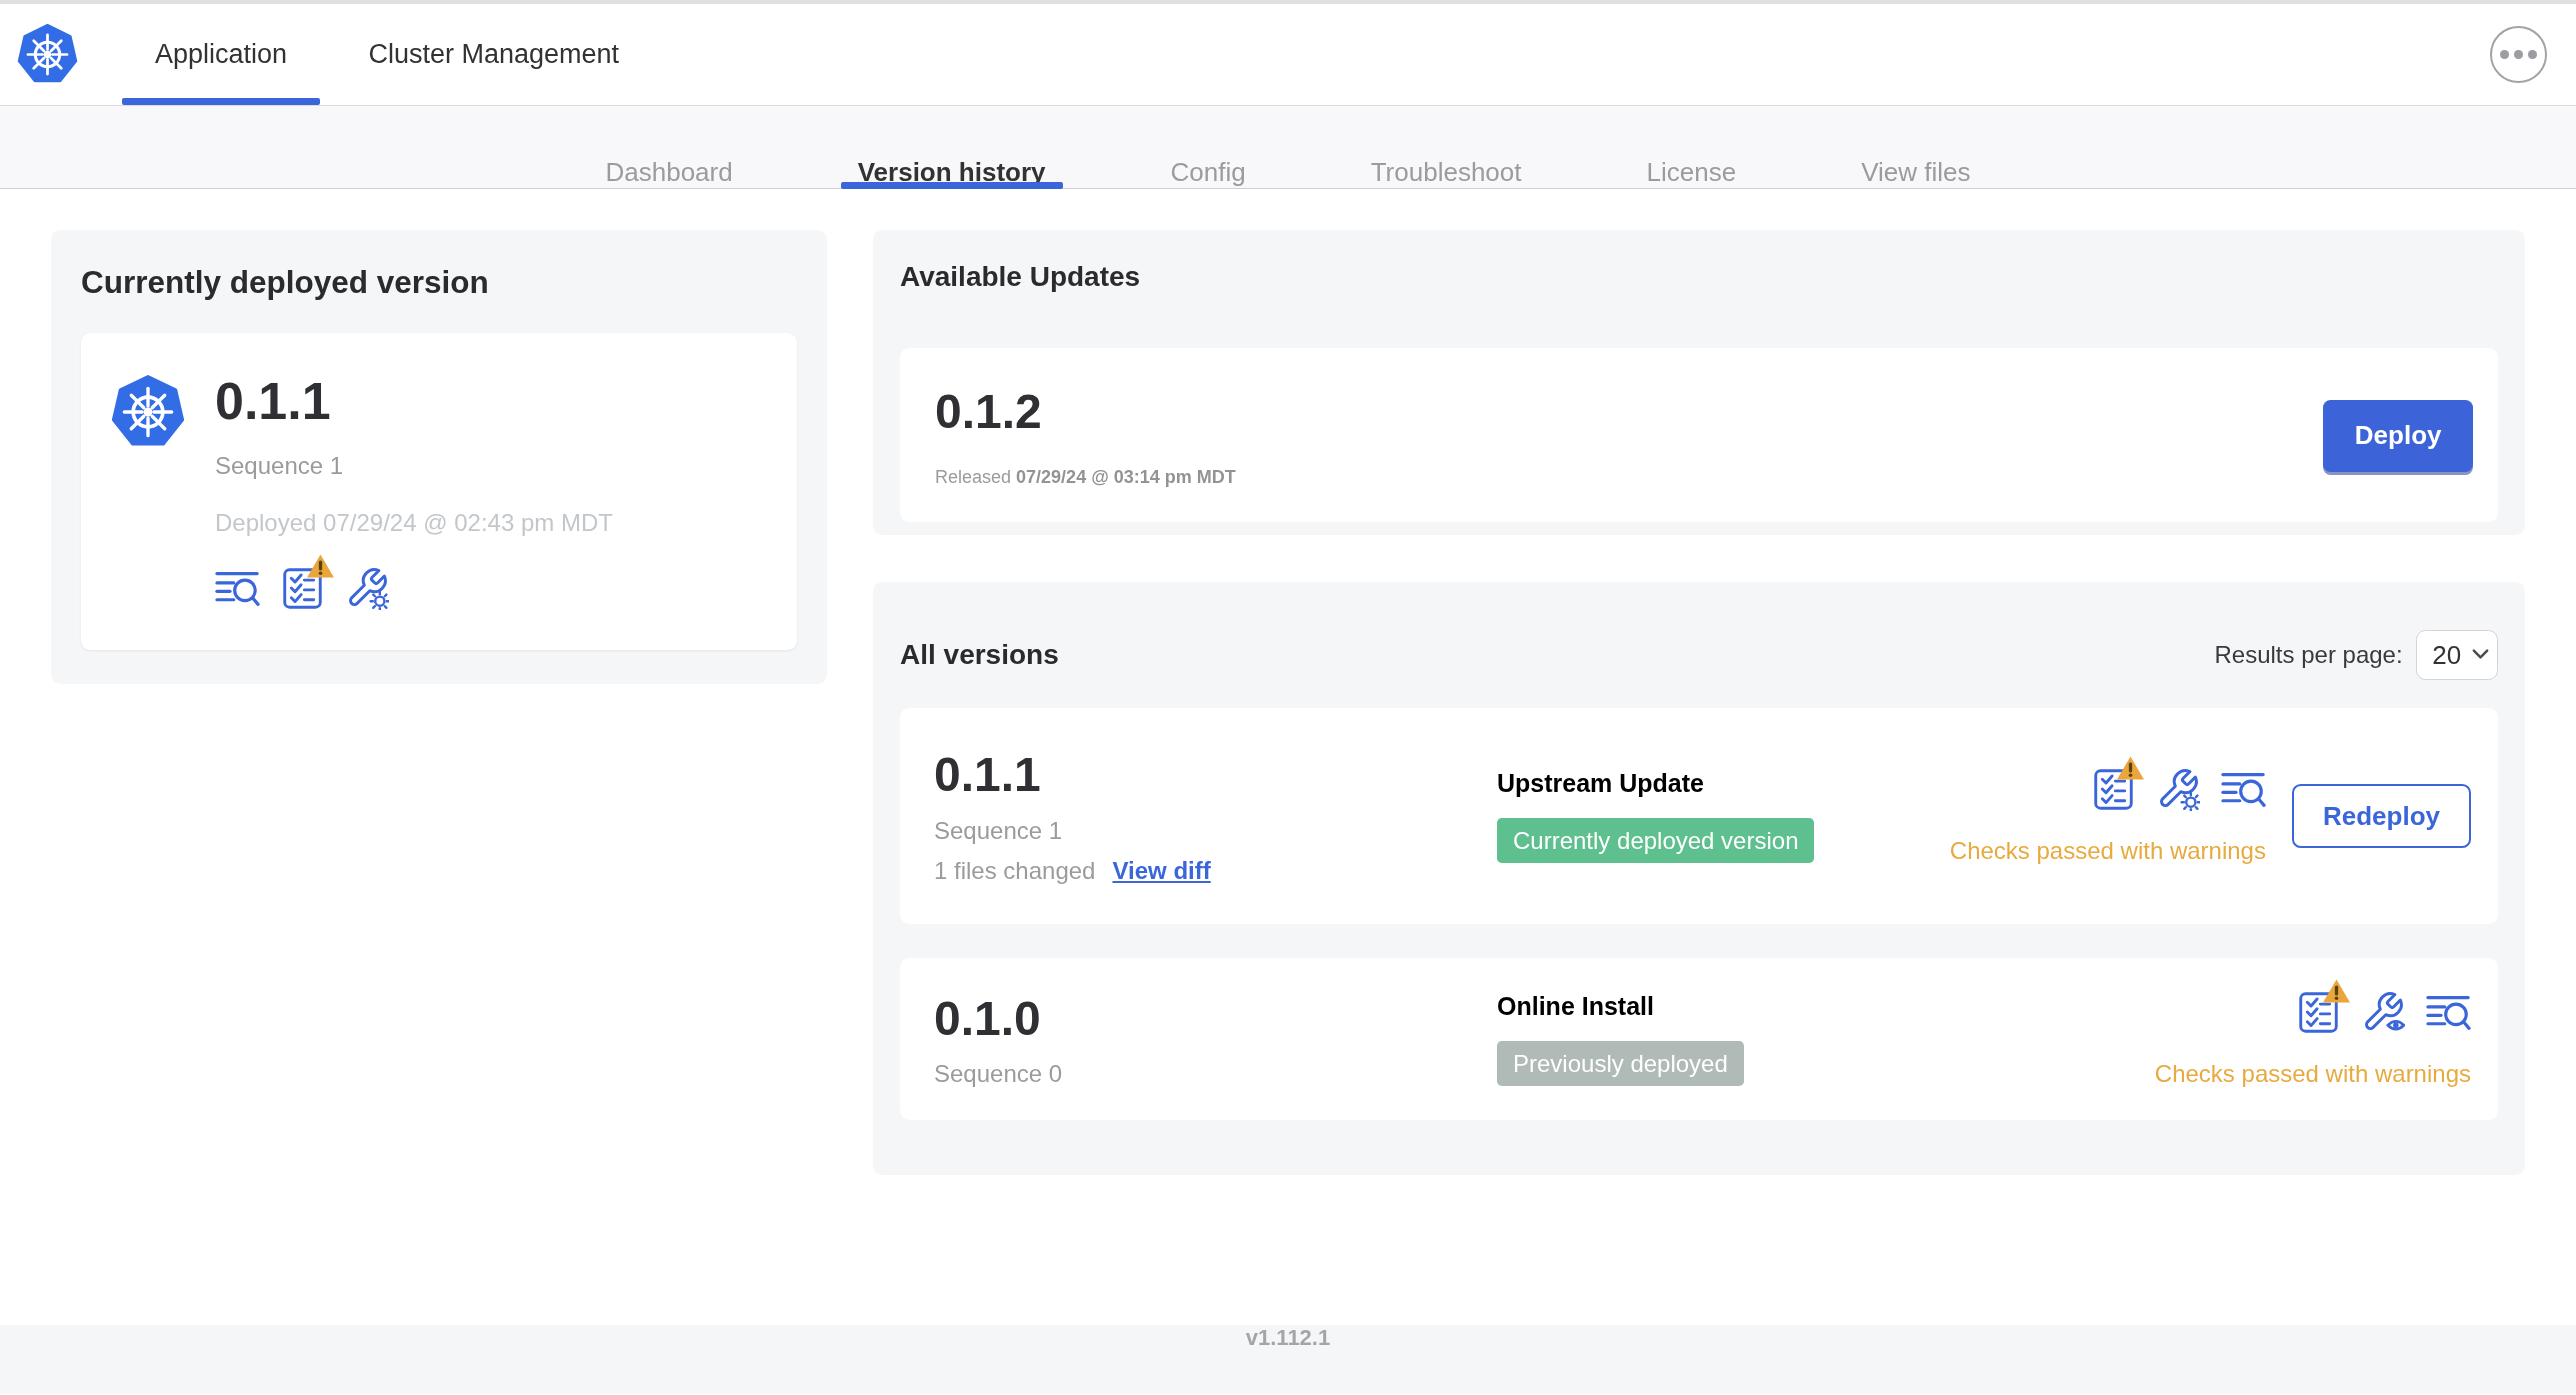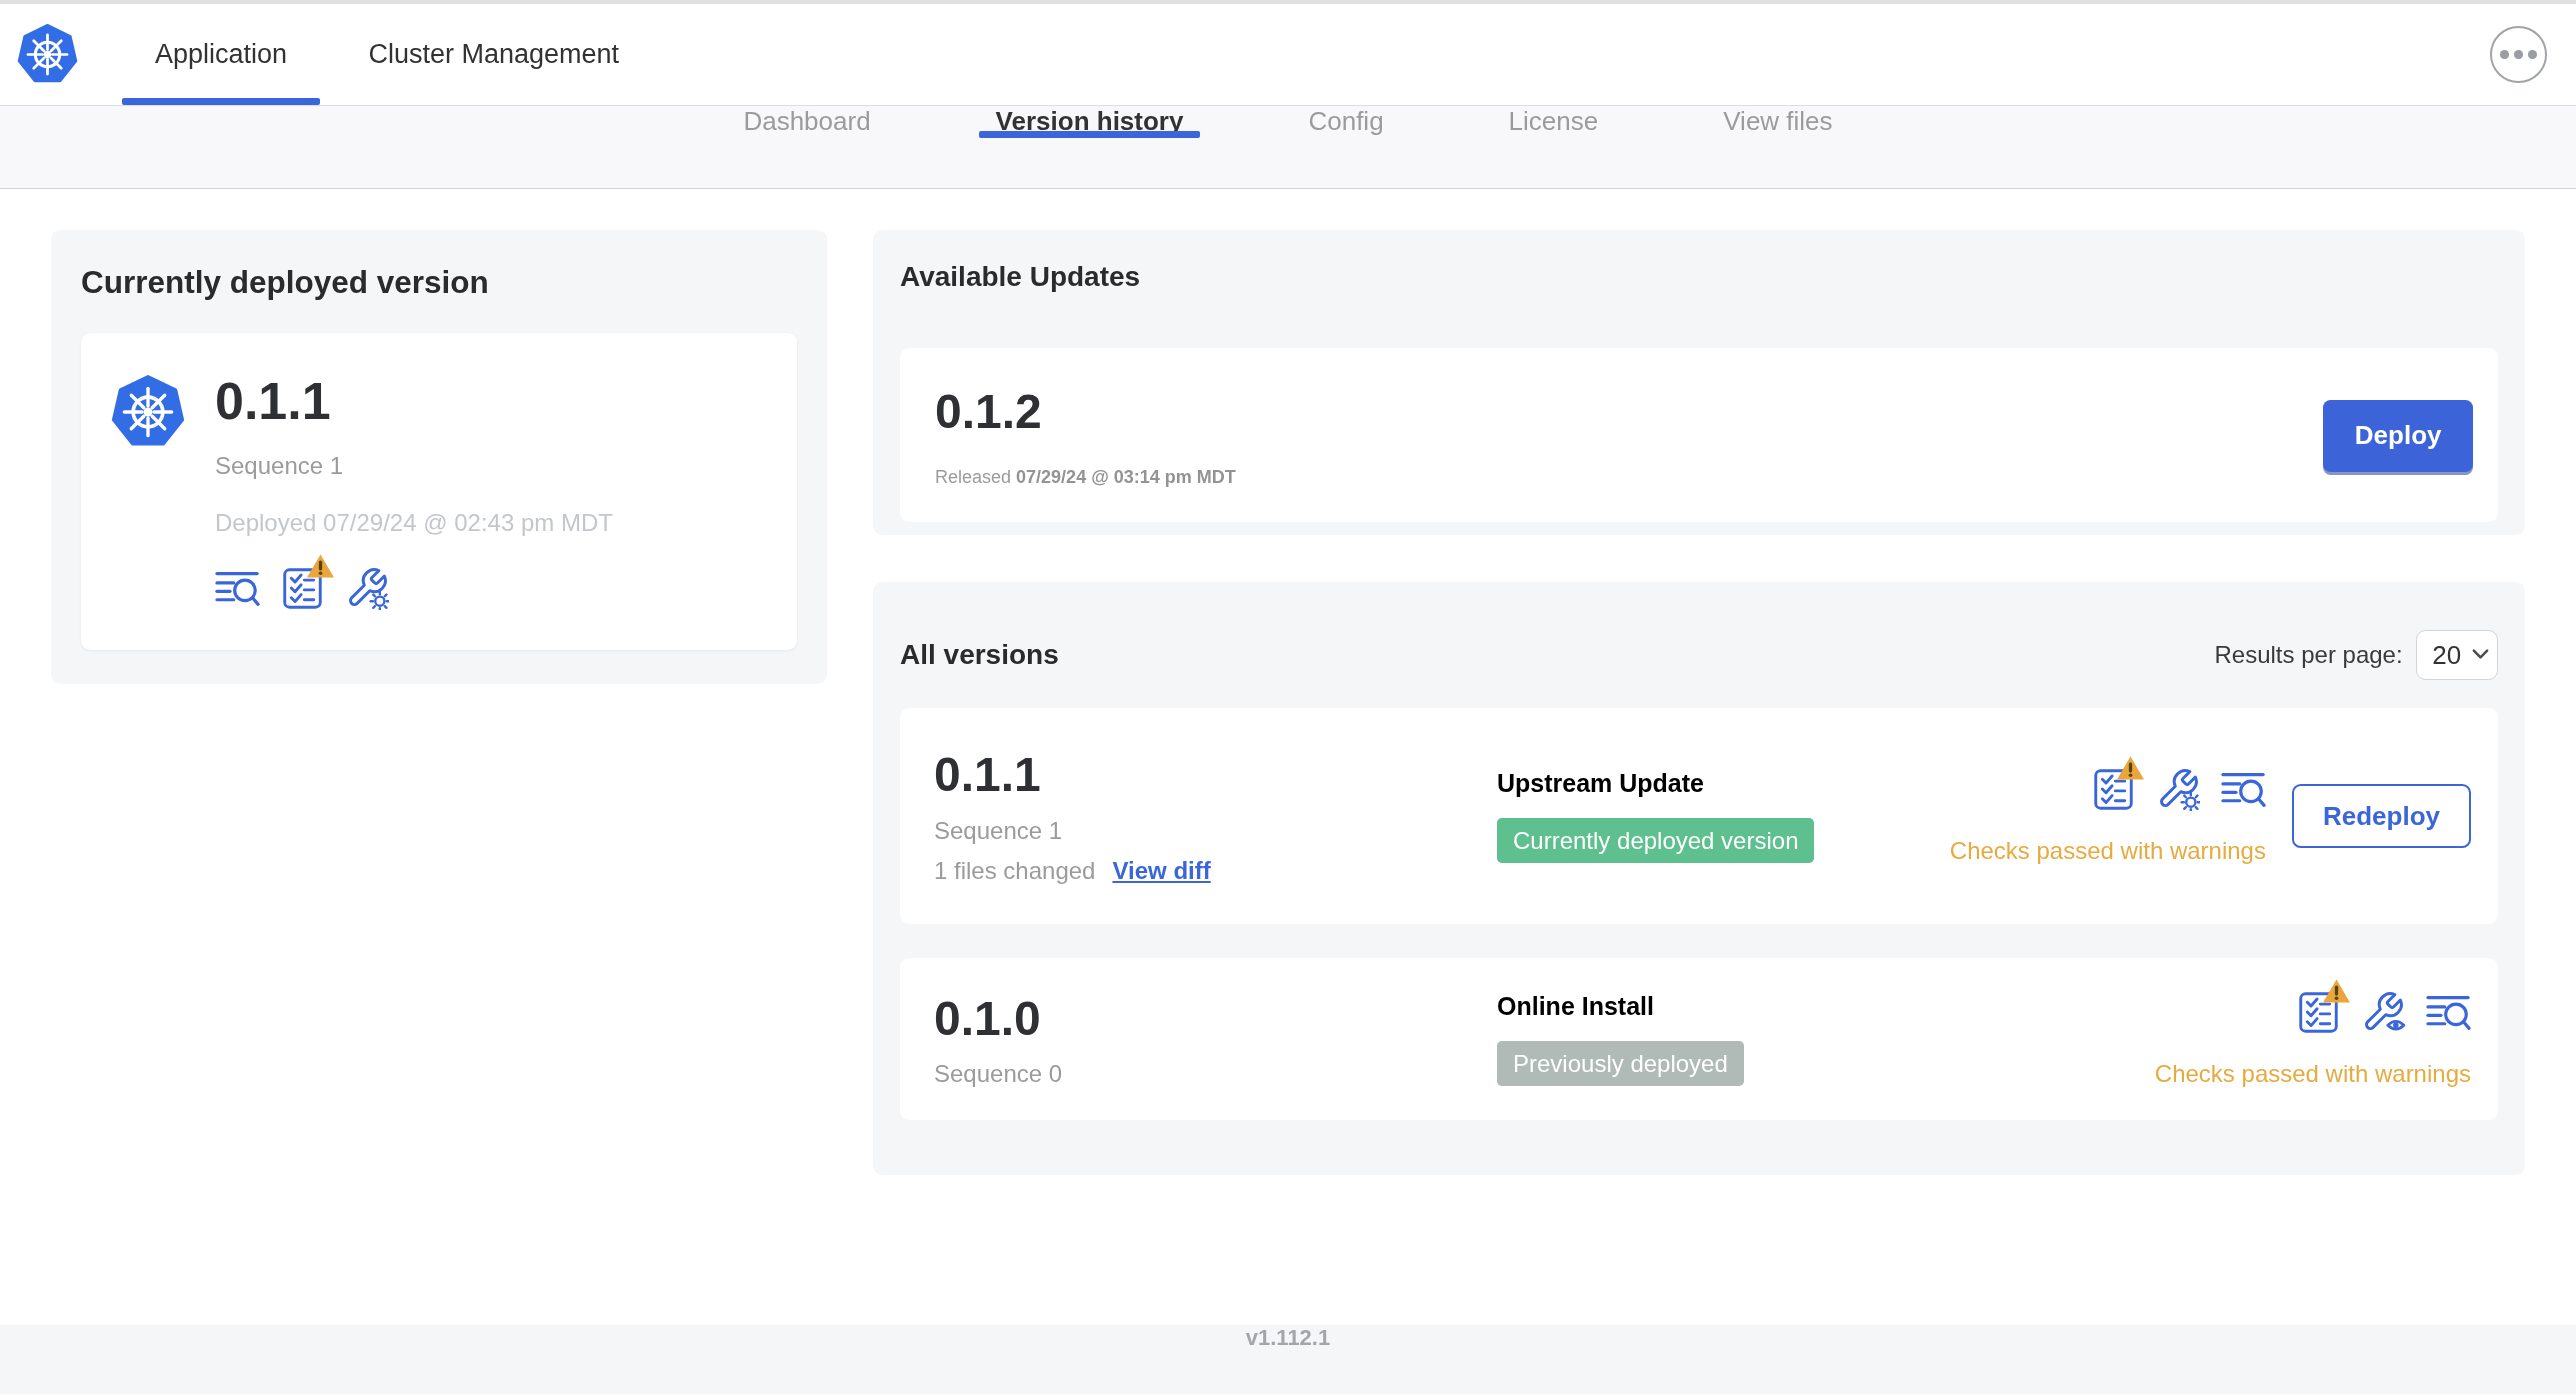--- a/index.html
+++ b/index.html
@@ -34,21 +34,21 @@
     border: 2.9px solid #a0a4a8; background: #fff;
     display: flex; align-items: center; justify-content: center; gap: 5.7px;
     cursor: pointer;
   }
   .ellipsis-btn span { width: 8.6px; height: 8.6px; border-radius: 50%; background: #9a9ea2; }
 
   
   .subnav {
     height: 84px; background: #f8f8fa;
     border-top: 1px solid #dcdde0; border-bottom: 1px solid #ced1d4;
-    display: flex; justify-content: center; align-items: flex-start; gap: 91px;
+    display: flex; justify-content: center; align-items: flex-end; gap: 91px;
   }
   .stab {
     position: relative; display: flex; align-items: center;
     padding: 0 17px; font-size: 26px; color: #9b9b9b; cursor: pointer; white-space: nowrap;
   }
   .stab.active { color: #323232; font-weight: bold; }
   .stab.active::after {
     content: ""; position: absolute; left: 0; right: 0; bottom: -1px;
     height: 6.7px; background: #3a66d9; border-radius: 1.9px;
   }
@@ -227,20 +227,21 @@
     <span></span>
     <span></span>
     <span></span>
   </div>
 </div>
 
 <div class="subnav">
   <div class="stab">Dashboard</div>
   <div class="stab active">Version history</div>
   <div class="stab">Config</div>
+  <div class="stab">Troubleshoot</div>
   <div class="stab">License</div>
   <div class="stab">View files</div>
 </div>
 
 <div class="main">
 
   <div class="left-col">
     <div class="panel deployed-panel">
       <div class="panel-title-lg">Currently deployed version</div>
       <div class="deployed-inner">

